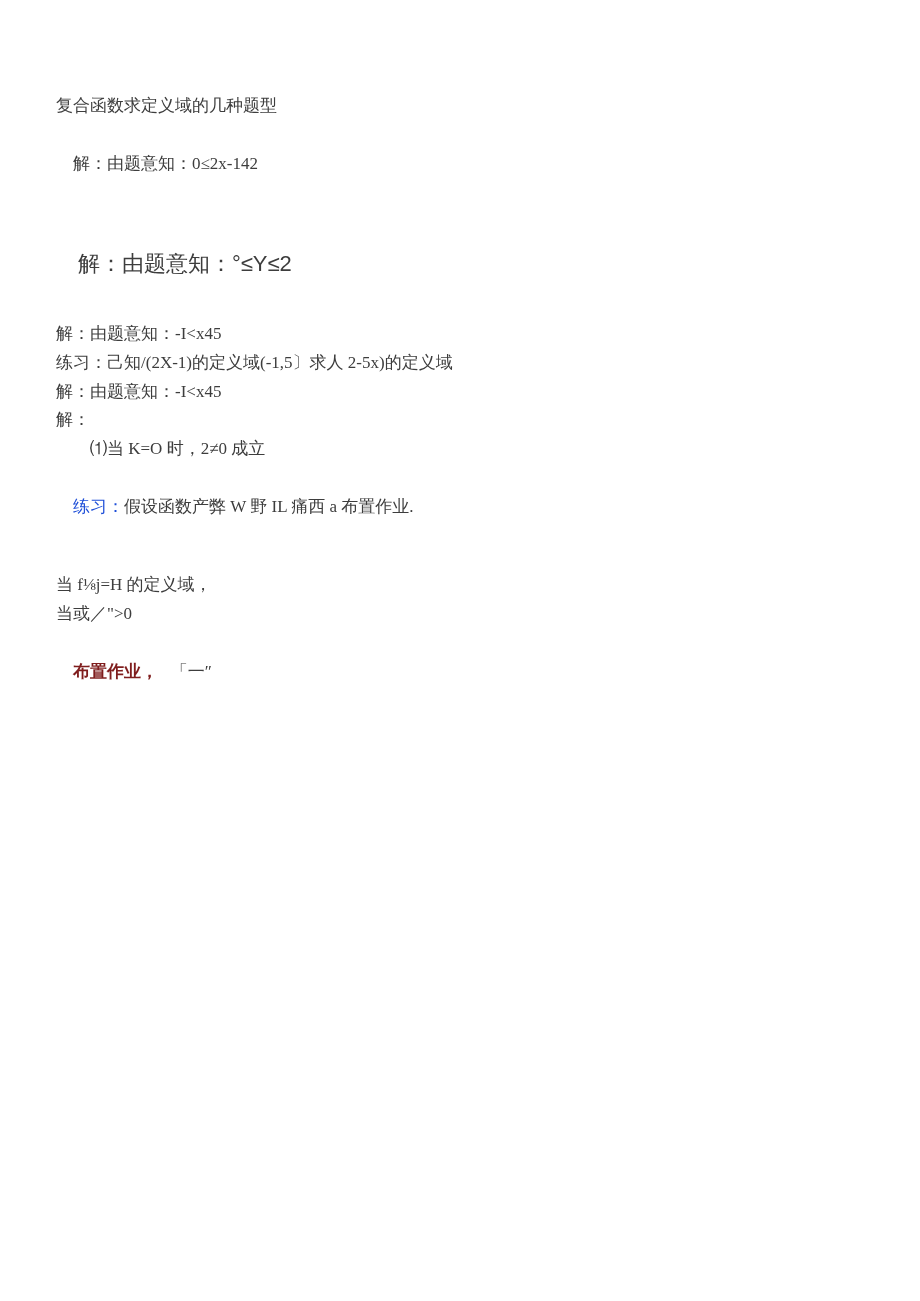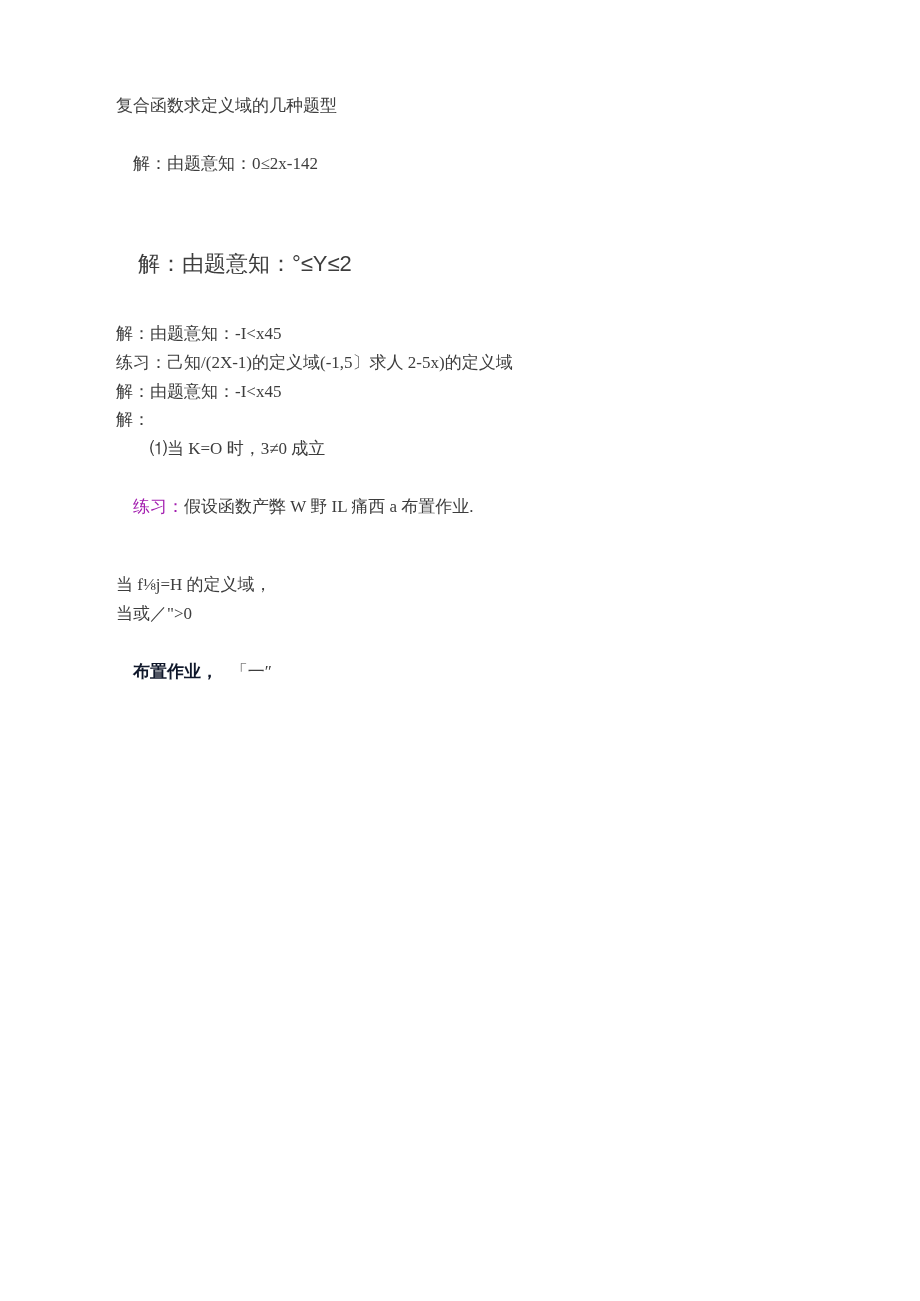--- a/index.html
+++ b/index.html
@@ -6,41 +6,41 @@
     margin: 0;
     padding: 0;
     width: 920px;
     background: #ffffff;
     font-family: "SimSun", "Songti SC", serif;
   }
   .page {
     box-sizing: border-box;
     width: 920px;
     min-height: 1301px;
-    padding: 92px 86px 0 116px;
+    padding: 92px 86px 0 56px;
     color: #3d3d3d;
     font-size: 17px;
     line-height: 1.70;
   }
   .line {
     white-space: pre-wrap;
   }
   .indent {
     padding-left: 2em;
   }
   .arial {
     font-family: Arial, "Helvetica Neue", sans-serif;
   }
   .blue {
-    color: #a21caf;
+    color: #1d4ed8;
     margin-top: 48px;
   }
   .bold {
     font-weight: 700;
-    color: #0f172a;
+    color: #7f1d1d;
   }
   .big-line {
     font-size: 22px;
   }
 </style>
 </head>
 <body>
 
 <div class="page">
 
@@ -56,21 +56,21 @@
 
   <div class="line">解：由题意知：-I&lt;x45</div>
 
   <div class="line">练习：己知/(2X-1)的定义域(-1,5〕求人 2-5x)的定义域</div>
 
   <div class="line">解：由题意知：-I&lt;x45</div>
 
 
   <div class="line">解：</div>
 
-  <div class="line indent">⑴当 K=O 时，3≠0 成立</div>
+  <div class="line indent">⑴当 K=O 时，2≠0 成立</div>
 
   <div class="line">
     <span class="blue">练习：</span><span>假设函数产弊 W 野 IL 痛西 a 布置作业.</span>
   </div>
 
   <div class="line" style="height:1.2em"></div>
 
   <div class="line">当 f⅛j=H 的定义域，</div>
 
   <div class="line">当或／"&gt;0</div>

